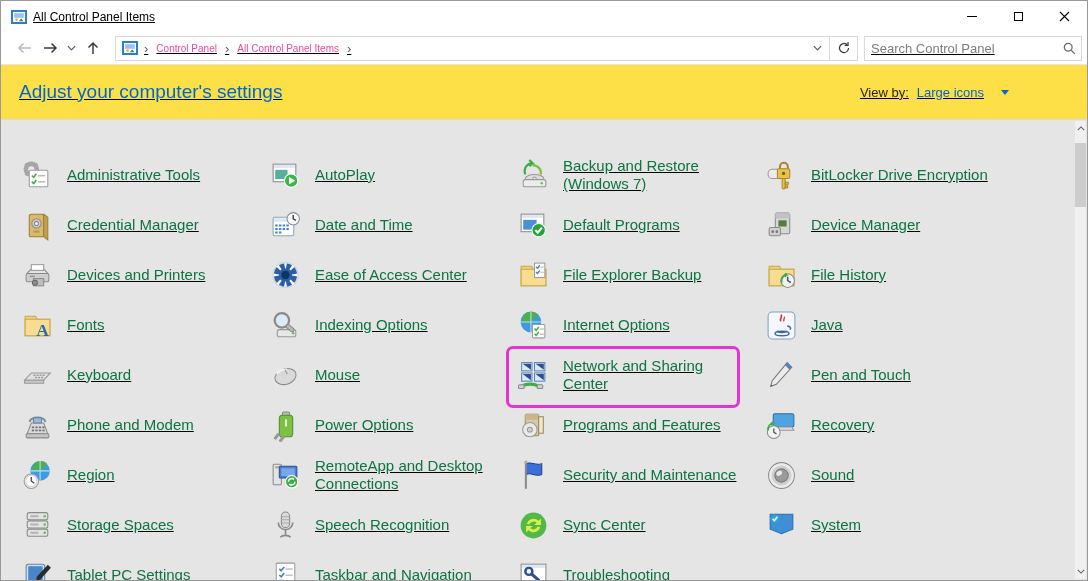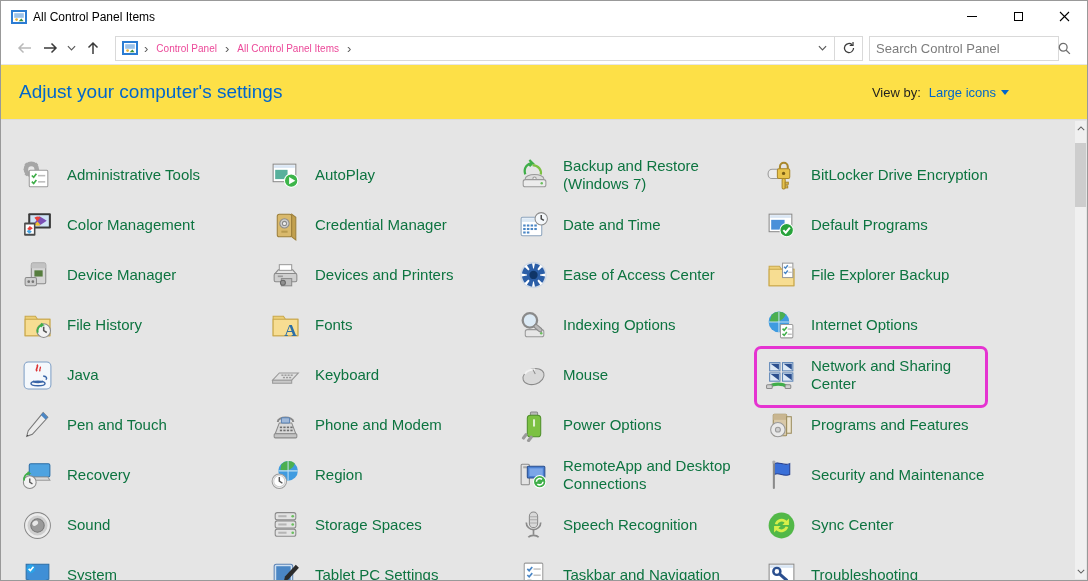--- a/index.html
+++ b/index.html
@@ -1,19 +1,19 @@
 <!DOCTYPE html>
 <html style="--item-link: #0d7440; --accent-blue: #0066cc; --highlight: #e533d1;"><head>
 <meta charset="utf-8">
 <style>
   * { margin:0; padding:0; box-sizing:border-box; }
   html,body { width:1088px; height:581px; background:#fff; overflow:hidden;
               font-family:"Liberation Sans", sans-serif; }
   .window { position:relative; width:1088px; height:581px; background:#fff;
-            border:1px solid #999; overflow:hidden; }
+            border:1px solid #999; overflow:hidden;text-decoration:underline; }
 
   
   .titlebar { height:31px; display:flex; align-items:center; background:#fff; }
   .titlebar .appicon { margin:0 6px 0 10px; width:16px; height:16px; flex:0 0 16px; }
   .titlebar .title { font-size:12px; color:#000; }
   .win-controls { margin-left:auto; display:flex; height:31px; }
   .win-btn { width:46px; height:31px; display:flex; align-items:center; justify-content:center; }
   .glyph-min { width:10px; height:1px; background:#000; }
   .glyph-max { width:9px; height:9px; border:1px solid #000; }
 
@@ -23,32 +23,32 @@
   .nav-btn { display:flex; align-items:center; justify-content:center; height:26px; }
   .nav-back { width:26px; } .nav-fwd { width:26px; } .nav-drop { width:16px; } .nav-up { width:28px; margin-right:8px; }
   .addressbar { flex:1 1 auto; height:25px; border:1px solid #d9d9d9; display:flex; align-items:center;
                 background:#fff; margin-right:6px; max-width:748px; }
   .addressbar .appicon { margin:0 4px 0 6px; width:16px; height:16px; flex:0 0 16px; }
   .crumb { font-size:10px; color:#ec4899; padding:0 6px; white-space:nowrap; }
   .crumb-sep { font-size:13px; color:#5a5a5a; padding:0 2px; }
   .addr-spacer { flex:1 1 auto; }
   .addr-drop { width:24px; height:100%; display:flex; align-items:center; justify-content:center; }
   .refresh-btn { width:28px; height:100%; border-left:1px solid #d9d9d9; display:flex; align-items:center; justify-content:center; }
-  .searchbox { width:190px; height:25px; border:1px solid #d9d9d9; display:flex; align-items:center; background:#fff; }
+  .searchbox { width:218px; height:25px; border:1px solid #d9d9d9; display:flex; align-items:center; background:#fff; }
   .searchbox input { flex:1; border:0; outline:0; font-size:13px; color:#333; padding:0 6px;
                      font-family:"Liberation Sans", sans-serif; }
   .searchbox input::placeholder { color:#7c7c7c; }
   .searchbox .mag { width:24px; display:flex; align-items:center; justify-content:center; }
 
   
   .header { height:55px; display:flex; align-items:center; padding:0 78px 0 18px;
             border-bottom:1px solid #dcdcdc; background:#fde047; }
   .page-title { font-size:19px; color:var(--accent-blue); font-weight:400; }
   .viewby { margin-left:auto; display:flex; font-size:13px; color:#1f1f1f; gap:8px; }
-  .viewmode { color:var(--accent-blue); display:flex; align-items:center; gap:5px; }
+  .viewmode { color:var(--accent-blue); display:flex; align-items:center; gap:17px; }
   .caret { width:0; height:0; border-left:4.5px solid transparent; border-right:4.5px solid transparent;
            border-top:5px solid var(--accent-blue); }
 
   
   .content { position:relative; height:461px; overflow:hidden; background:#e5e5e5; }
   .grid { display:grid; grid-template-columns:repeat(4,248px); grid-auto-rows:50px;
           padding:30px 0 0 20px; }
   .item { display:flex; align-items:center; gap:13px; position:relative; cursor:pointer; }
   .item .icon { width:33px; height:33px; flex:0 0 33px; display:flex; align-items:center; justify-content:center; }
   .item .icon svg { width:33px; height:33px; }
@@ -218,36 +218,20 @@
               <rect x="16.6" y="19" width="3" height="10" rx="1.2" fill="#e8c34b" stroke="#a8872c"></rect>
               <rect x="19.6" y="22.5" width="3" height="2" fill="#e8c34b" stroke="#a8872c"></rect>
               <rect x="19.6" y="26" width="2.4" height="2" fill="#e8c34b" stroke="#a8872c"></rect>
             </svg>
           </span>
           <span class="label">BitLocker Drive Encryption</span>
         </div>
         <div class="item">
           <span class="icon">
             <svg viewBox="0 0 32 32">
-              <rect x="7" y="4" width="22" height="15" rx="1" fill="#3a3a3a"></rect>
-              <rect x="9" y="6" width="18" height="11" fill="#cfe3f5"></rect>
-              <path d="M18 7l7 4.5L18 16l-5-2.5z" fill="#7b4fb5"></path>
-              <path d="M13 8.5a6 6 0 0 1 6-.5l-3 4z" fill="#e8413c"></path>
-              <path d="M13 15a6 6 0 0 0 6 .5l-3-3.5z" fill="#f2c12e"></path>
-              <rect x="3" y="13" width="11" height="13" rx="1" fill="#4a4a4a"></rect>
-              <rect x="4.5" y="15" width="8" height="9" fill="#fff"></rect>
-              <path d="M8.5 16.5l3 2.2-3 2.2-2.5-1.6z" fill="#e8413c"></path>
-              <path d="M5.5 21.5a3.5 3.5 0 0 1 5 .5l-2.5 2z" fill="#45a3e0"></path>
-            </svg>
-          </span>
-          <span class="label">Color Management</span>
-        </div>
-        <div class="item">
-          <span class="icon">
-            <svg viewBox="0 0 32 32">
               <rect x="8" y="5" width="14" height="22" rx="2" fill="#d9b96c" stroke="#9c7f3a"></rect>
               <path d="M22 5l4 3v22l-4-3z" fill="#c2a04e" stroke="#9c7f3a"></path>
               <circle cx="15" cy="14" r="4.5" fill="#cfcfcf" stroke="#8a8a8a"></circle>
               <circle cx="15" cy="14" r="2" fill="#efefef" stroke="#8a8a8a"></circle>
               <rect x="12" y="21" width="6" height="2" fill="#b89a4e"></rect>
             </svg>
           </span>
           <span class="label">Credential Manager</span>
         </div>
         <div class="item">

